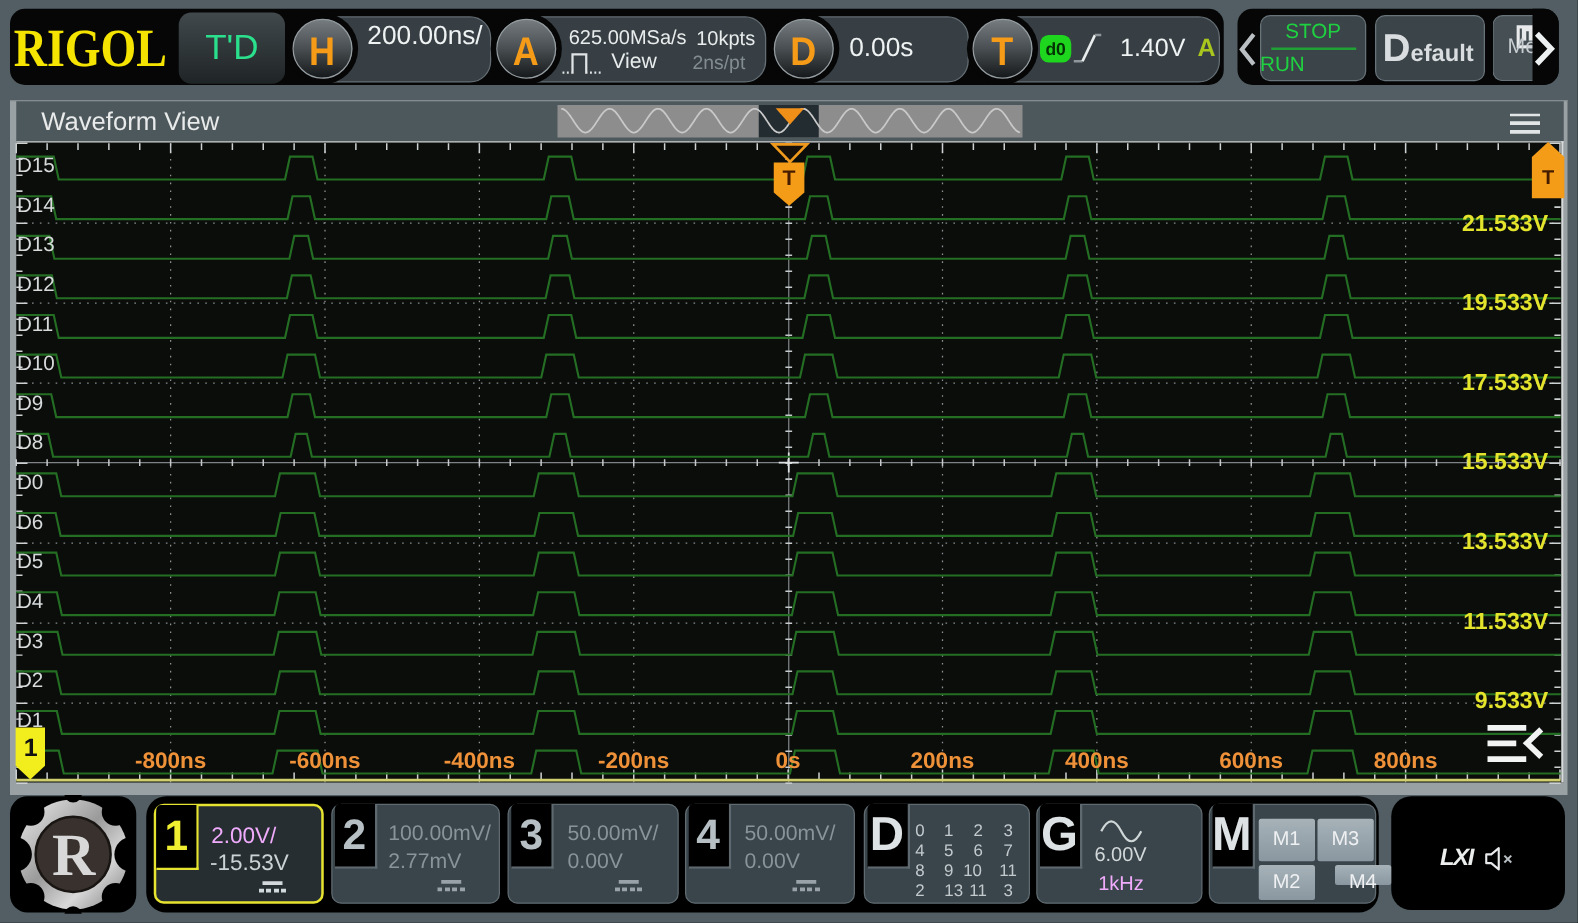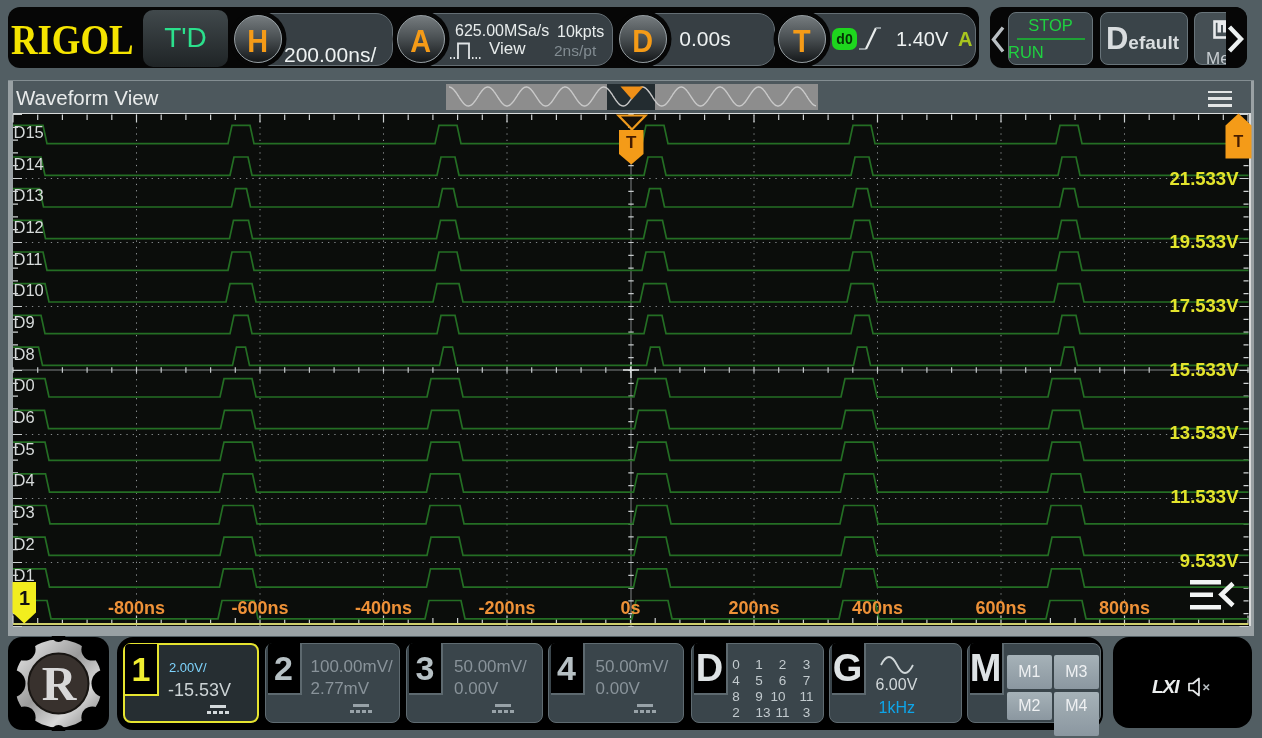--- a/index.html
+++ b/index.html
@@ -24,21 +24,21 @@
 <body>
 
 <div class="abs" style="left:8px;top:7px;width:971px;height:61px;background:#060606;border-radius:12px"></div>
 <div class="abs" style="left:990px;top:7px;width:257px;height:61px;background:#060606;border-radius:12px"></div>
 
 <div class="abs" style="left:11px;top:21px;width:135px;height:38px;color:#f5e400;font-family:'Liberation Serif',serif;font-weight:bold;font-size:43px;line-height:38px;transform:scaleX(0.855);transform-origin:0 0">RIGOL</div>
 
 <div class="abs" style="left:143px;top:10px;width:85px;height:57px;background:linear-gradient(#41494c,#1f2426);border-radius:10px;color:#2be08c;font-size:28px;text-align:center;line-height:55px">T'D</div>
 
 <div class="pill" style="left:256px;width:137px"></div>
-<div class="abs" style="left:284px;top:34px;width:112px;height:42px;color:#eef2f2;font-size:21px;line-height:42px;">200.00ns/</div>
+<div class="abs" style="left:284px;top:8px;width:112px;height:42px;color:#eef2f2;font-size:21px;line-height:42px;text-align:center">200.00ns/</div>
 <div class="circ" style="left:234px"><i>H</i></div>
 
 <div class="pill" style="left:421px;width:192px"></div>
 <div class="abs" style="left:455px;top:22px;width:100px;height:17px;color:#e8ecec;font-size:16px;line-height:17px">625.00MSa/s</div>
 <div class="abs" style="left:557px;top:23px;width:60px;height:17px;color:#e8ecec;font-size:16px;line-height:17px">10kpts</div>
 <svg class="abs" style="left:449px;top:40px" width="36" height="20" viewBox="0 0 36 20">
 <path d="M1 18h1.5m2 0h1.5m2 0h1V3.5h11V18h1m2 0h1.5m2 0h1.5m2 0h1.5" stroke="#e0e4e6" stroke-width="1.8" fill="none"></path>
 </svg>
 <div class="abs" style="left:489px;top:40px;width:52px;height:18px;color:#e8ecec;font-size:17px;line-height:18px">View</div>
 <div class="abs" style="left:554px;top:42px;width:60px;height:17px;color:#828c92;font-size:15.5px;line-height:17px">2ns/pt</div>
@@ -67,30 +67,30 @@
 <div class="abs" style="left:1017px;top:38px;width:68px;height:2px;background:#1fa136"></div>
 <div class="abs" style="left:1008px;top:43px;width:85px;height:18px;color:#1fd140;font-size:16.5px;text-align:left">RUN</div>
 <div class="btn2" style="left:1100px;width:88px"></div>
 <div class="abs" style="left:1100px;top:21px;width:85px;height:36px;color:#d9dddf;text-align:center;font-weight:bold"><span style="font-size:31px;line-height:36px">D</span><span style="font-size:19px;line-height:36px">efault</span></div>
 <div class="btn2" style="left:1194px;width:46px;border-right:none;border-radius:8px 0 0 8px;background:#454f54"></div>
 <svg class="abs" style="left:1213px;top:20px" width="17" height="19" viewBox="0 0 17 19">
 <rect x="1.5" y="1.5" width="14" height="16" fill="none" stroke="#e8eaec" stroke-width="2.6"></rect>
 <rect x="4.5" y="1.5" width="11" height="11" fill="#e8eaec"></rect>
 <path d="M9 5v8" stroke="#454f54" stroke-width="2"></path>
 </svg>
-<div class="abs" style="left:1206px;top:50px;width:30px;height:17px;color:#c6ccd0;font-size:17px;line-height:17px">Me</div>
+<div class="abs" style="left:1206px;top:28px;width:30px;height:17px;color:#c6ccd0;font-size:17px;line-height:17px">Me</div>
 <div class="abs" style="left:1226px;top:7px;width:21px;height:61px;background:#060606;border-radius:0 12px 12px 0"></div>
 <svg class="abs" style="left:1227px;top:25px" width="17" height="28" viewBox="0 0 17 28">
 <path d="M2.5 2 L14 14 L2.5 26" stroke="#ecf0f0" stroke-width="4.4" fill="none"></path>
 </svg>
 
 <div class="abs" style="left:8px;top:80px;width:1246px;height:556px;background:#99a1a4"></div>
 <div class="abs" style="left:8px;top:79.5px;width:1246px;height:1.5px;background:#838d91"></div>
 <div class="abs" style="left:12.5px;top:81px;width:1238px;height:32px;background:#4d585d"></div>
-<div class="abs" style="left:16px;top:87px;width:300px;height:22px;color:#e9ebeb;font-size:20.5px;line-height:22px">Waveform View</div>
+<div class="abs" style="left:33px;top:87px;width:300px;height:22px;color:#e9ebeb;font-size:20.5px;line-height:22px">Waveform View</div>
 
 <div class="abs" style="left:446px;top:84px;width:372px;height:26px;background:#8d8d8d"></div>
 <div class="abs" style="left:607px;top:84px;width:48px;height:26px;background:#232c30"></div>
 <svg class="abs" style="left:0;top:0" width="1262" height="120" viewBox="0 0 1262 120">
     <path d="M449.0 87.0L449.5 87.0L450.0 87.1L450.5 87.3L451.0 87.5L451.5 87.8L452.0 88.1L452.5 88.5L453.0 88.9L453.5 89.4L454.0 90.0L454.5 90.5L455.0 91.2L455.5 91.8L456.0 92.5L456.5 93.2L457.0 93.9L457.5 94.7L458.0 95.5L458.5 96.2L459.0 97.0L459.5 97.8L460.0 98.5L460.5 99.3L461.0 100.0L461.5 100.7L462.0 101.4L462.5 102.0L463.0 102.6L463.5 103.2L464.0 103.7L464.5 104.2L465.0 104.6L465.5 105.0L466.0 105.3L466.5 105.6L467.0 105.8L467.5 105.9L468.0 106.0L468.5 106.0L469.0 105.9L469.5 105.8L470.0 105.7L470.5 105.4L471.0 105.1L471.5 104.8L472.0 104.4L472.5 103.9L473.0 103.4L473.5 102.9L474.0 102.3L474.5 101.6L475.0 101.0L475.5 100.3L476.0 99.6L476.5 98.8L477.0 98.1L477.5 97.3L478.0 96.5L478.5 95.8L479.0 95.0L479.5 94.2L480.0 93.5L480.5 92.8L481.0 92.1L481.5 91.4L482.0 90.8L482.5 90.2L483.0 89.6L483.5 89.1L484.0 88.7L484.5 88.3L485.0 87.9L485.5 87.6L486.0 87.4L486.5 87.2L487.0 87.1L487.5 87.0L488.0 87.0L488.5 87.1L489.0 87.2L489.5 87.4L490.0 87.7L490.5 88.0L491.0 88.3L491.5 88.8L492.0 89.2L492.5 89.7L493.0 90.3L493.5 90.9L494.0 91.6L494.5 92.2L495.0 92.9L495.5 93.7L496.0 94.4L496.5 95.2L497.0 95.9L497.5 96.7L498.0 97.5L498.5 98.2L499.0 99.0L499.5 99.7L500.0 100.4L500.5 101.1L501.0 101.8L501.5 102.4L502.0 103.0L502.5 103.5L503.0 104.0L503.5 104.5L504.0 104.9L504.5 105.2L505.0 105.5L505.5 105.7L506.0 105.9L506.5 106.0L507.0 106.0L507.5 106.0L508.0 105.9L508.5 105.7L509.0 105.5L509.5 105.3L510.0 104.9L510.5 104.5L511.0 104.1L511.5 103.6L512.0 103.1L512.5 102.5L513.0 101.9L513.5 101.3L514.0 100.6L514.5 99.9L515.0 99.1L515.5 98.4L516.0 97.6L516.5 96.8L517.0 96.1L517.5 95.3L518.0 94.5L518.5 93.8L519.0 93.1L519.5 92.4L520.0 91.7L520.5 91.0L521.0 90.4L521.5 89.9L522.0 89.3L522.5 88.8L523.0 88.4L523.5 88.0L524.0 87.7L524.5 87.4L525.0 87.2L525.5 87.1L526.0 87.0L526.5 87.0L527.0 87.0L527.5 87.2L528.0 87.3L528.5 87.5L529.0 87.8L529.5 88.2L530.0 88.6L530.5 89.0L531.0 89.5L531.5 90.1L532.0 90.7L532.5 91.3L533.0 92.0L533.5 92.6L534.0 93.4L534.5 94.1L535.0 94.9L535.5 95.6L536.0 96.4L536.5 97.2L537.0 97.9L537.5 98.7L538.0 99.4L538.5 100.1L539.0 100.8L539.5 101.5L540.0 102.2L540.5 102.8L541.0 103.3L541.5 103.8L542.0 104.3L542.5 104.7L543.0 105.1L543.5 105.4L544.0 105.6L544.5 105.8L545.0 105.9L545.5 106.0L546.0 106.0L546.5 105.9L547.0 105.8L547.5 105.6L548.0 105.4L548.5 105.1L549.0 104.7L549.5 104.3L550.0 103.8L550.5 103.3L551.0 102.8L551.5 102.2L552.0 101.5L552.5 100.8L553.0 100.1L553.5 99.4L554.0 98.7L554.5 97.9L555.0 97.2L555.5 96.4L556.0 95.6L556.5 94.9L557.0 94.1L557.5 93.4L558.0 92.6L558.5 92.0L559.0 91.3L559.5 90.7L560.0 90.1L560.5 89.5L561.0 89.0L561.5 88.6L562.0 88.2L562.5 87.8L563.0 87.5L563.5 87.3L564.0 87.2L564.5 87.0L565.0 87.0L565.5 87.0L566.0 87.1L566.5 87.2L567.0 87.4L567.5 87.7L568.0 88.0L568.5 88.4L569.0 88.8L569.5 89.3L570.0 89.9L570.5 90.4L571.0 91.0L571.5 91.7L572.0 92.4L572.5 93.1L573.0 93.8L573.5 94.5L574.0 95.3L574.5 96.1L575.0 96.8L575.5 97.6L576.0 98.4L576.5 99.1L577.0 99.9L577.5 100.6L578.0 101.2L578.5 101.9L579.0 102.5L579.5 103.1L580.0 103.6L580.5 104.1L581.0 104.5L581.5 104.9L582.0 105.3L582.5 105.5L583.0 105.7L583.5 105.9L584.0 106.0L584.5 106.0L585.0 106.0L585.5 105.9L586.0 105.7L586.5 105.5L587.0 105.2L587.5 104.9L588.0 104.5L588.5 104.0L589.0 103.5L589.5 103.0L590.0 102.4L590.5 101.8L591.0 101.1L591.5 100.4L592.0 99.7L592.5 99.0L593.0 98.2L593.5 97.5L594.0 96.7L594.5 95.9L595.0 95.2L595.5 94.4L596.0 93.7L596.5 92.9L597.0 92.2L597.5 91.6L598.0 90.9L598.5 90.3L599.0 89.7L599.5 89.2L600.0 88.8L600.5 88.3L601.0 88.0L601.5 87.7L602.0 87.4L602.5 87.2L603.0 87.1L603.5 87.0L604.0 87.0L604.5 87.1L605.0 87.2L605.5 87.4L606.0 87.6L606.5 87.9L607.0 88.3L607.5 88.7L608.0 89.1L608.5 89.6L609.0 90.2L609.5 90.8L610.0 91.4L610.5 92.1L611.0 92.8L611.5 93.5L612.0 94.2L612.5 95.0L613.0 95.8L613.5 96.5L614.0 97.3L614.5 98.1L615.0 98.8L615.5 99.6L616.0 100.3L616.5 101.0L617.0 101.6L617.5 102.3L618.0 102.9L618.5 103.4L619.0 103.9L619.5 104.4L620.0 104.8L620.5 105.1L621.0 105.4L621.5 105.7L622.0 105.8L622.5 105.9L623.0 106.0L623.5 106.0L624.0 105.9L624.5 105.8L625.0 105.6L625.5 105.3L626.0 105.0L626.5 104.6L627.0 104.2L627.5 103.7L628.0 103.2L628.5 102.6L629.0 102.0L629.5 101.4L630.0 100.7L630.5 100.0L631.0 99.3L631.5 98.5L632.0 97.8L632.5 97.0L633.0 96.2L633.5 95.5L634.0 94.7L634.5 93.9L635.0 93.2L635.5 92.5L636.0 91.8L636.5 91.2L637.0 90.5L637.5 90.0L638.0 89.4L638.5 88.9L639.0 88.5L639.5 88.1L640.0 87.8L640.5 87.5L641.0 87.3L641.5 87.1L642.0 87.0L642.5 87.0L643.0 87.0L643.5 87.1L644.0 87.3L644.5 87.5L645.0 87.8L645.5 88.1L646.0 88.5L646.5 88.9L647.0 89.4L647.5 90.0L648.0 90.5L648.5 91.2L649.0 91.8L649.5 92.5L650.0 93.2L650.5 93.9L651.0 94.7L651.5 95.5L652.0 96.2L652.5 97.0L653.0 97.8L653.5 98.5L654.0 99.3L654.5 100.0L655.0 100.7L655.5 101.4L656.0 102.0L656.5 102.6L657.0 103.2L657.5 103.7L658.0 104.2L658.5 104.6L659.0 105.0L659.5 105.3L660.0 105.6L660.5 105.8L661.0 105.9L661.5 106.0L662.0 106.0L662.5 105.9L663.0 105.8L663.5 105.7L664.0 105.4L664.5 105.1L665.0 104.8L665.5 104.4L666.0 103.9L666.5 103.4L667.0 102.9L667.5 102.3L668.0 101.6L668.5 101.0L669.0 100.3L669.5 99.6L670.0 98.8L670.5 98.1L671.0 97.3L671.5 96.5L672.0 95.8L672.5 95.0L673.0 94.2L673.5 93.5L674.0 92.8L674.5 92.1L675.0 91.4L675.5 90.8L676.0 90.2L676.5 89.6L677.0 89.1L677.5 88.7L678.0 88.3L678.5 87.9L679.0 87.6L679.5 87.4L680.0 87.2L680.5 87.1L681.0 87.0L681.5 87.0L682.0 87.1L682.5 87.2L683.0 87.4L683.5 87.7L684.0 88.0L684.5 88.3L685.0 88.8L685.5 89.2L686.0 89.7L686.5 90.3L687.0 90.9L687.5 91.6L688.0 92.2L688.5 92.9L689.0 93.7L689.5 94.4L690.0 95.2L690.5 95.9L691.0 96.7L691.5 97.5L692.0 98.2L692.5 99.0L693.0 99.7L693.5 100.4L694.0 101.1L694.5 101.8L695.0 102.4L695.5 103.0L696.0 103.5L696.5 104.0L697.0 104.5L697.5 104.9L698.0 105.2L698.5 105.5L699.0 105.7L699.5 105.9L700.0 106.0L700.5 106.0L701.0 106.0L701.5 105.9L702.0 105.7L702.5 105.5L703.0 105.3L703.5 104.9L704.0 104.5L704.5 104.1L705.0 103.6L705.5 103.1L706.0 102.5L706.5 101.9L707.0 101.3L707.5 100.6L708.0 99.9L708.5 99.1L709.0 98.4L709.5 97.6L710.0 96.8L710.5 96.1L711.0 95.3L711.5 94.5L712.0 93.8L712.5 93.1L713.0 92.4L713.5 91.7L714.0 91.0L714.5 90.4L715.0 89.9L715.5 89.3L716.0 88.8L716.5 88.4L717.0 88.0L717.5 87.7L718.0 87.4L718.5 87.2L719.0 87.1L719.5 87.0L720.0 87.0L720.5 87.0L721.0 87.2L721.5 87.3L722.0 87.5L722.5 87.8L723.0 88.2L723.5 88.6L724.0 89.0L724.5 89.5L725.0 90.1L725.5 90.7L726.0 91.3L726.5 92.0L727.0 92.6L727.5 93.4L728.0 94.1L728.5 94.9L729.0 95.6L729.5 96.4L730.0 97.2L730.5 97.9L731.0 98.7L731.5 99.4L732.0 100.1L732.5 100.8L733.0 101.5L733.5 102.2L734.0 102.8L734.5 103.3L735.0 103.8L735.5 104.3L736.0 104.7L736.5 105.1L737.0 105.4L737.5 105.6L738.0 105.8L738.5 105.9L739.0 106.0L739.5 106.0L740.0 105.9L740.5 105.8L741.0 105.6L741.5 105.4L742.0 105.1L742.5 104.7L743.0 104.3L743.5 103.8L744.0 103.3L744.5 102.8L745.0 102.2L745.5 101.5L746.0 100.8L746.5 100.1L747.0 99.4L747.5 98.7L748.0 97.9L748.5 97.2L749.0 96.4L749.5 95.6L750.0 94.9L750.5 94.1L751.0 93.4L751.5 92.6L752.0 92.0L752.5 91.3L753.0 90.7L753.5 90.1L754.0 89.5L754.5 89.0L755.0 88.6L755.5 88.2L756.0 87.8L756.5 87.5L757.0 87.3L757.5 87.2L758.0 87.0L758.5 87.0L759.0 87.0L759.5 87.1L760.0 87.2L760.5 87.4L761.0 87.7L761.5 88.0L762.0 88.4L762.5 88.8L763.0 89.3L763.5 89.9L764.0 90.4L764.5 91.0L765.0 91.7L765.5 92.4L766.0 93.1L766.5 93.8L767.0 94.5L767.5 95.3L768.0 96.1L768.5 96.8L769.0 97.6L769.5 98.4L770.0 99.1L770.5 99.9L771.0 100.6L771.5 101.2L772.0 101.9L772.5 102.5L773.0 103.1L773.5 103.6L774.0 104.1L774.5 104.5L775.0 104.9L775.5 105.3L776.0 105.5L776.5 105.7L777.0 105.9L777.5 106.0L778.0 106.0L778.5 106.0L779.0 105.9L779.5 105.7L780.0 105.5L780.5 105.2L781.0 104.9L781.5 104.5L782.0 104.0L782.5 103.5L783.0 103.0L783.5 102.4L784.0 101.8L784.5 101.1L785.0 100.4L785.5 99.7L786.0 99.0L786.5 98.2L787.0 97.5L787.5 96.7L788.0 95.9L788.5 95.2L789.0 94.4L789.5 93.7L790.0 92.9L790.5 92.2L791.0 91.6L791.5 90.9L792.0 90.3L792.5 89.7L793.0 89.2L793.5 88.8L794.0 88.3L794.5 88.0L795.0 87.7L795.5 87.4L796.0 87.2L796.5 87.1L797.0 87.0L797.5 87.0L798.0 87.1L798.5 87.2L799.0 87.4L799.5 87.6L800.0 87.9L800.5 88.3L801.0 88.7L801.5 89.1L802.0 89.6L802.5 90.2L803.0 90.8L803.5 91.4L804.0 92.1L804.5 92.8L805.0 93.5L805.5 94.2L806.0 95.0L806.5 95.8L807.0 96.5L807.5 97.3L808.0 98.1L808.5 98.8L809.0 99.6L809.5 100.3L810.0 101.0L810.5 101.6L811.0 102.3L811.5 102.9L812.0 103.4L812.5 103.9L813.0 104.4L813.5 104.8L814.0 105.1L814.5 105.4L815.0 105.7L815.5 105.8L816.0 105.9" stroke="#c9c9c9" stroke-width="1.4" fill="none"></path>
 <polygon points="620.5,86.5 643.5,86.5 632,99.5" fill="#f09018"></polygon>
 </svg>
 <div class="abs" style="left:1207.5px;top:90.5px;width:24.5px;height:2.8px;background:#e2e5e5"></div>
 <div class="abs" style="left:1207.5px;top:97.2px;width:24.5px;height:2.8px;background:#e2e5e5"></div>
 <div class="abs" style="left:1207.5px;top:103.9px;width:24.5px;height:2.8px;background:#e2e5e5"></div>
@@ -202,21 +202,21 @@
 <circle cx="13.6" cy="81.4" r="11"></circle>
       <circle cx="13.6" cy="13.6" r="11"></circle>
 </g>
 <circle cx="47.5" cy="47.5" r="30" fill="#38312d"></circle>
 <circle cx="47.5" cy="47.5" r="30" fill="none" stroke="#181512" stroke-width="2"></circle>
 <text x="48" y="64" font-family="'Liberation Serif',serif" font-size="48" font-weight="bold" fill="#d8d8d8" text-anchor="middle">R</text>
 </svg>
 
 <div class="chbox" style="left:123px;width:135.5px;background:#262e32;border:2.5px solid #e6e430">
   <div class="chtab" style="left:0px;top:-1.5px;border-right:2.5px solid #e6e430;border-bottom:2.5px solid #e6e430;color:#f0ee30">1</div>
-  <div class="abs" style="left:44px;top:14px;width:85px;height:18px;color:#7dd3fc;font-size:13px;line-height:18px">2.00V/</div>
+  <div class="abs" style="left:44px;top:14px;width:85px;height:18px;color:#f0abfc;font-size:18px;line-height:18px">2.00V/</div>
   <div class="abs" style="left:43px;top:36px;width:85px;height:18px;color:#ccd3d5;font-size:18px;line-height:18px">-15.53V</div>
   <div class="dashicon" style="left:82px;top:60px">
       <b style="background:#d3d9db"></b>
       <i style="background:repeating-linear-gradient(90deg,#d3d9db 0 4px,transparent 4px 6px)"></i>
     </div>
 </div>
 
 <div class="chbox" style="left:264.5px;width:135.5px">
   <div class="chtab">2</div>
   <div class="abs" style="left:45px;top:14px;width:88px;height:17px;color:#89939a;font-size:17px;line-height:17px">100.00mV/</div>
@@ -276,28 +276,28 @@
       </div>
   </div>
 </div>
 
 <div class="chbox" style="left:828.5px;width:133.5px">
   <div class="chtab" style="font-size:38px;color:#dde2e4">G</div>
   <svg class="abs" style="left:50px;top:12px" width="34" height="18" viewBox="0 0 34 18">
   <path d="M1 9 Q 9 -7 17 9 Q 25 25 33 9" stroke="#cfd6d8" stroke-width="1.8" fill="none"></path>
   </svg>
   <div class="abs" style="left:46px;top:33px;width:60px;height:16px;color:#d2d8da;font-size:16px;line-height:16px">6.00V</div>
-  <div class="abs" style="left:49px;top:56px;width:60px;height:16px;color:#0ea5e9;font-size:16px;line-height:16px">1kHz</div>
+  <div class="abs" style="left:49px;top:56px;width:60px;height:16px;color:#f0abfc;font-size:16px;line-height:16px">1kHz</div>
 </div>
 
 <div class="chbox" style="left:966.5px;width:134.5px">
   <div class="chtab" style="font-size:38px;color:#dde2e4">M</div>
   <div class="mbtn" style="left:39px;top:11px">M1</div>
   <div class="mbtn" style="left:86px;top:11px">M3</div>
   <div class="mbtn" style="left:39px;top:47.5px;height:28px;line-height:28px">M2</div>
-  <div class="mbtn" style="left:86px;top:47.5px;height:44px;line-height:28px">M4</div>
+  <div class="mbtn" style="left:100px;top:47.5px;height:16px;line-height:28px">M4</div>
 </div>
 
 <div class="abs" style="left:1152px;top:677px;width:40px;height:20px;color:#eceeee;font-size:19px;font-weight:bold;font-style:italic;line-height:20px;letter-spacing:-1px">LXI</div>
 <svg class="abs" style="left:1187px;top:676px" width="27" height="22" viewBox="0 0 27 22">
 <path d="M2 7.5h4L12 2.5v17l-6-5H2z" fill="none" stroke="#e8eaec" stroke-width="1.7" stroke-linejoin="round"></path>
 <path d="M16.5 8.5 22 14M22 8.5l-5.5 5.5" stroke="#b9bfc3" stroke-width="1.6"></path>
 </svg>
 
 </body></html>

